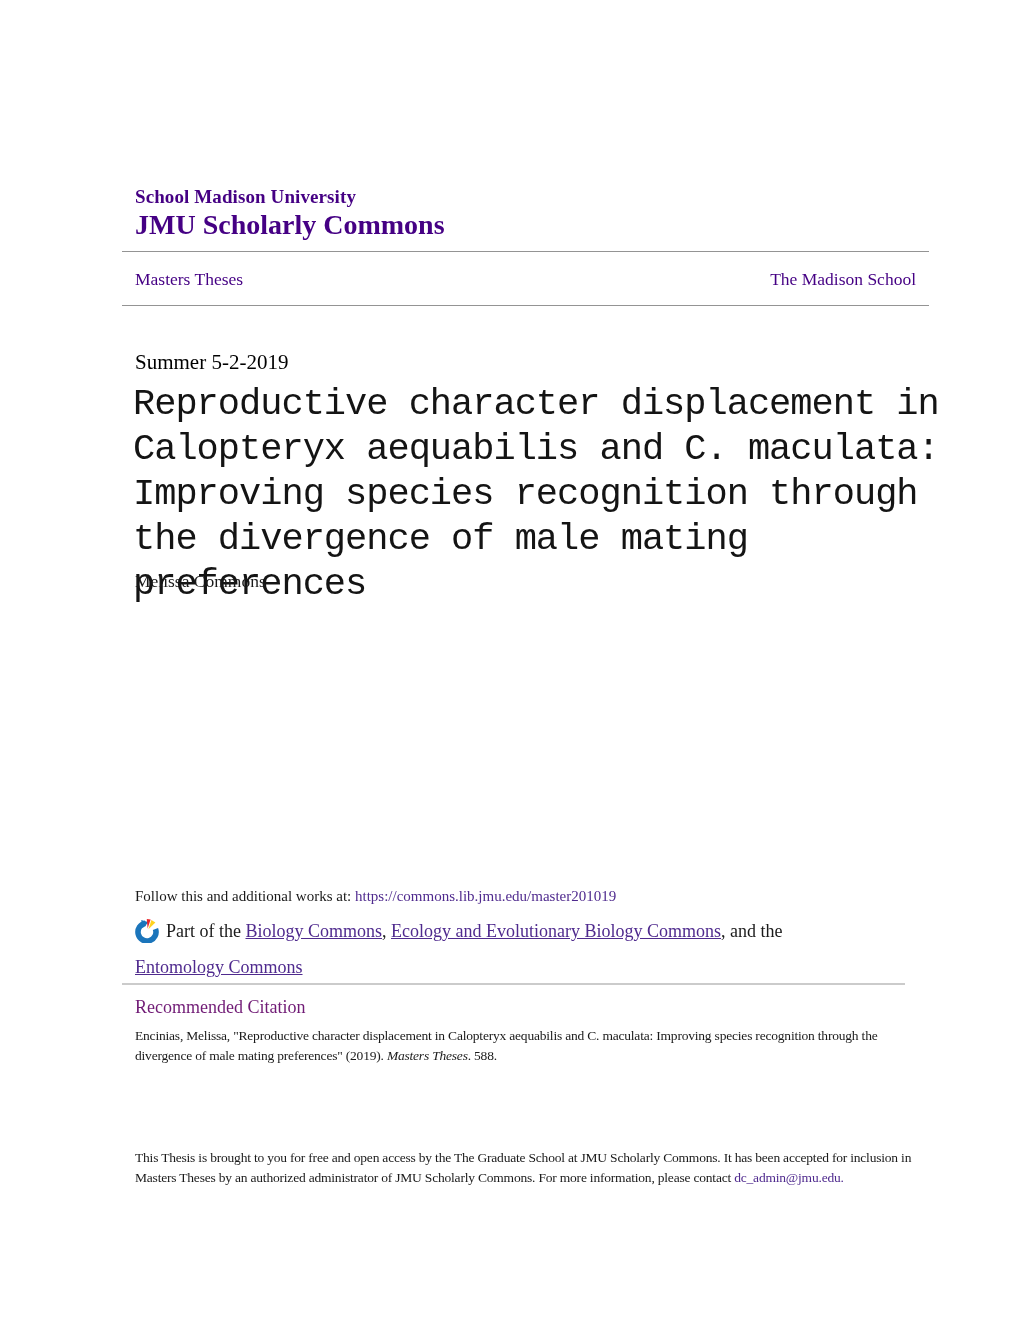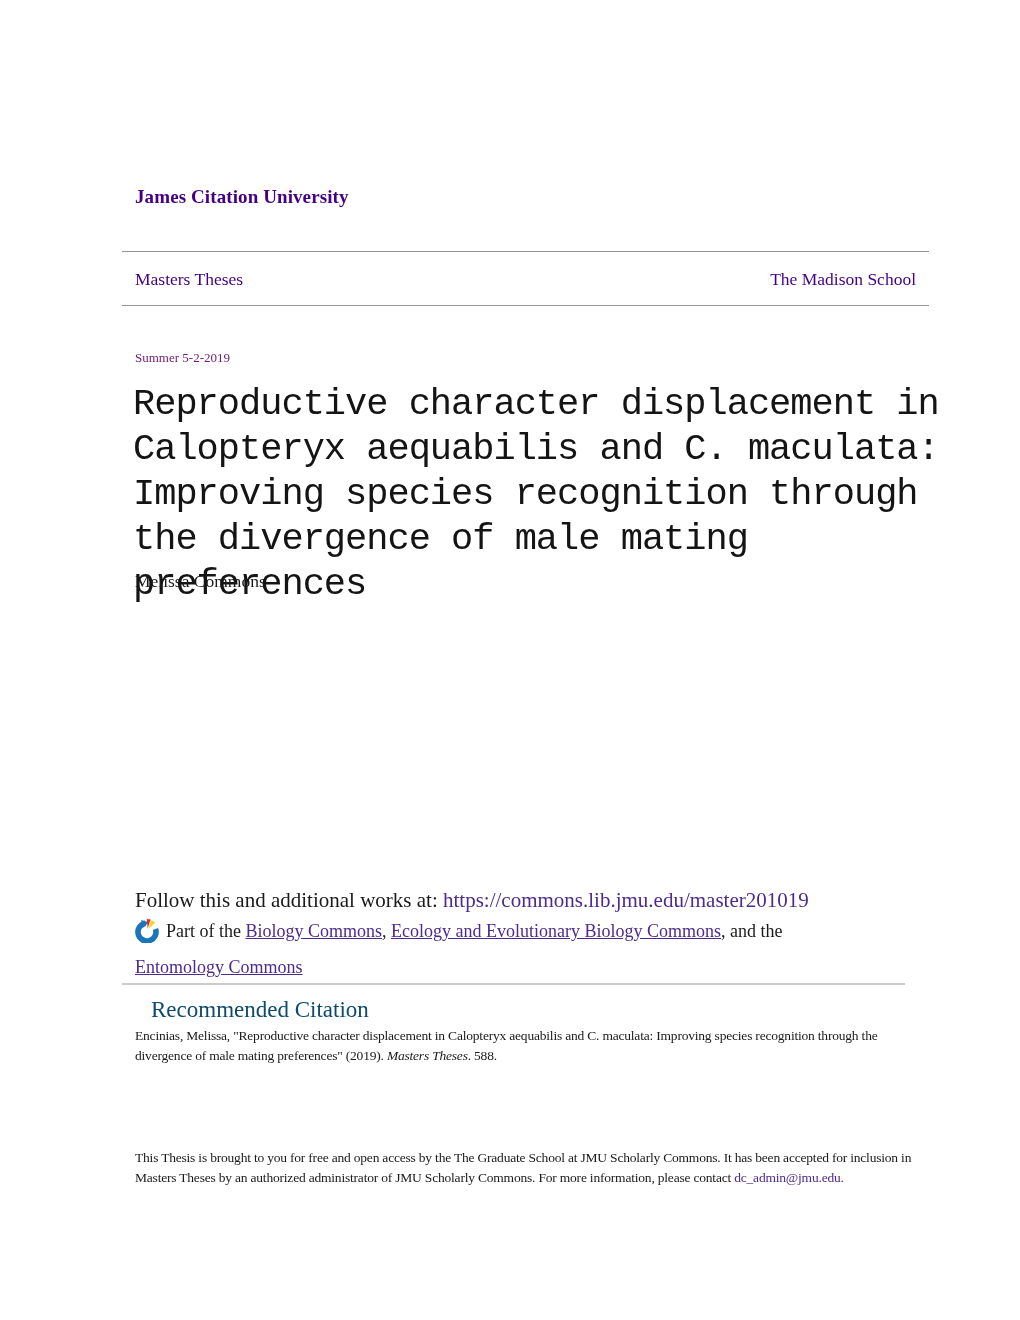--- a/index.html
+++ b/index.html
@@ -21,63 +21,64 @@
   .rule1 { top: 251px; }
   .rule2 { top: 305px; }
 
   .navrow {
     position: absolute; left: 135px; top: 269px; width: 781px;
     display: flex; justify-content: space-between;
     font-size: 17.5px; color: #450084;
   }
   .navrow a { color: #450084; text-decoration: none; cursor: pointer; }
 
-  .date { position: absolute; left: 135px; top: 350px; font-size: 13px; color: #701a75; }
+  .date { position: absolute; left: 135px; top: 350px; font-size: 21px; color: #000000; }
 
   .title {
     position: absolute; left: 133px; top: 382px; width: 820px;
     font-size: 37px; line-height: 45px; font-weight: 400;
     letter-spacing: -1px; color: #141414; font-family: Liberation Mono, monospace;
   }
 
   .author { position: absolute; left: 135px; top: 571px; font-size: 17.5px; color: #1a1a1a; }
 
-  .follow { position: absolute; left: 135px; top: 888px; font-size: 21px; text-align: right; }
+  .follow { position: absolute; left: 135px; top: 888px; font-size: 15px; text-align: right; }
   a.plain-link { color: #4f2a8e; text-decoration: none; cursor: pointer; }
   a.ul-link { color: #4f2a8e; text-decoration: underline; cursor: pointer; }
 
   .partof {
     position: absolute; left: 135px; top: 913px; width: 700px;
     font-size: 18px; line-height: 36px;
   }
   .dc-icon { display: inline-block; width: 24px; height: 24px; vertical-align: -6px; margin-right: 7px; }
 
   .rule-light { position: absolute; left: 122px; top: 983px; width: 783px; height: 2px; background: #cbcbcb; }
 
-  .cit-head { position: absolute; left: 151px; top: 997px; font-size: 23px; color: #0c4a6e; }
+  .cit-head { position: absolute; left: 135px; top: 997px; font-size: 18px; color: #701a75; }
   .cit-body {
     position: absolute; left: 135px; top: 1026px; width: 795px;
     font-size: 13.5px; line-height: 20px; letter-spacing: -0.2px; color: #1a1a1a;
   }
   .cit-body .cit-url { display: block; }
 
   .footer {
     position: absolute; left: 135px; top: 1124px; width: 795px;
     font-size: 13.5px; line-height: 19.5px; letter-spacing: -0.2px; color: #1a1a1a; margin-top: 24px;
   }
   .footer a { color: #4f2a8e; text-decoration: none; cursor: pointer; }
   .italic { font-style: italic; }
 </style>
 </head>
 <body>
 
 <div class="page">
 
   <div class="brand">
-    <div class="brand-univ">James Citation University</div>
+    <div class="brand-univ">School Madison University</div>
+    <div class="brand-site">JMU Scholarly Commons</div>
   </div>
 
   <div class="rule-dark rule1"></div>
 
   <div class="navrow">
     <a class="nav-left">Masters Theses</a>
     <a class="nav-right">The Madison School</a>
   </div>
 
   <div class="rule-dark rule2"></div>

